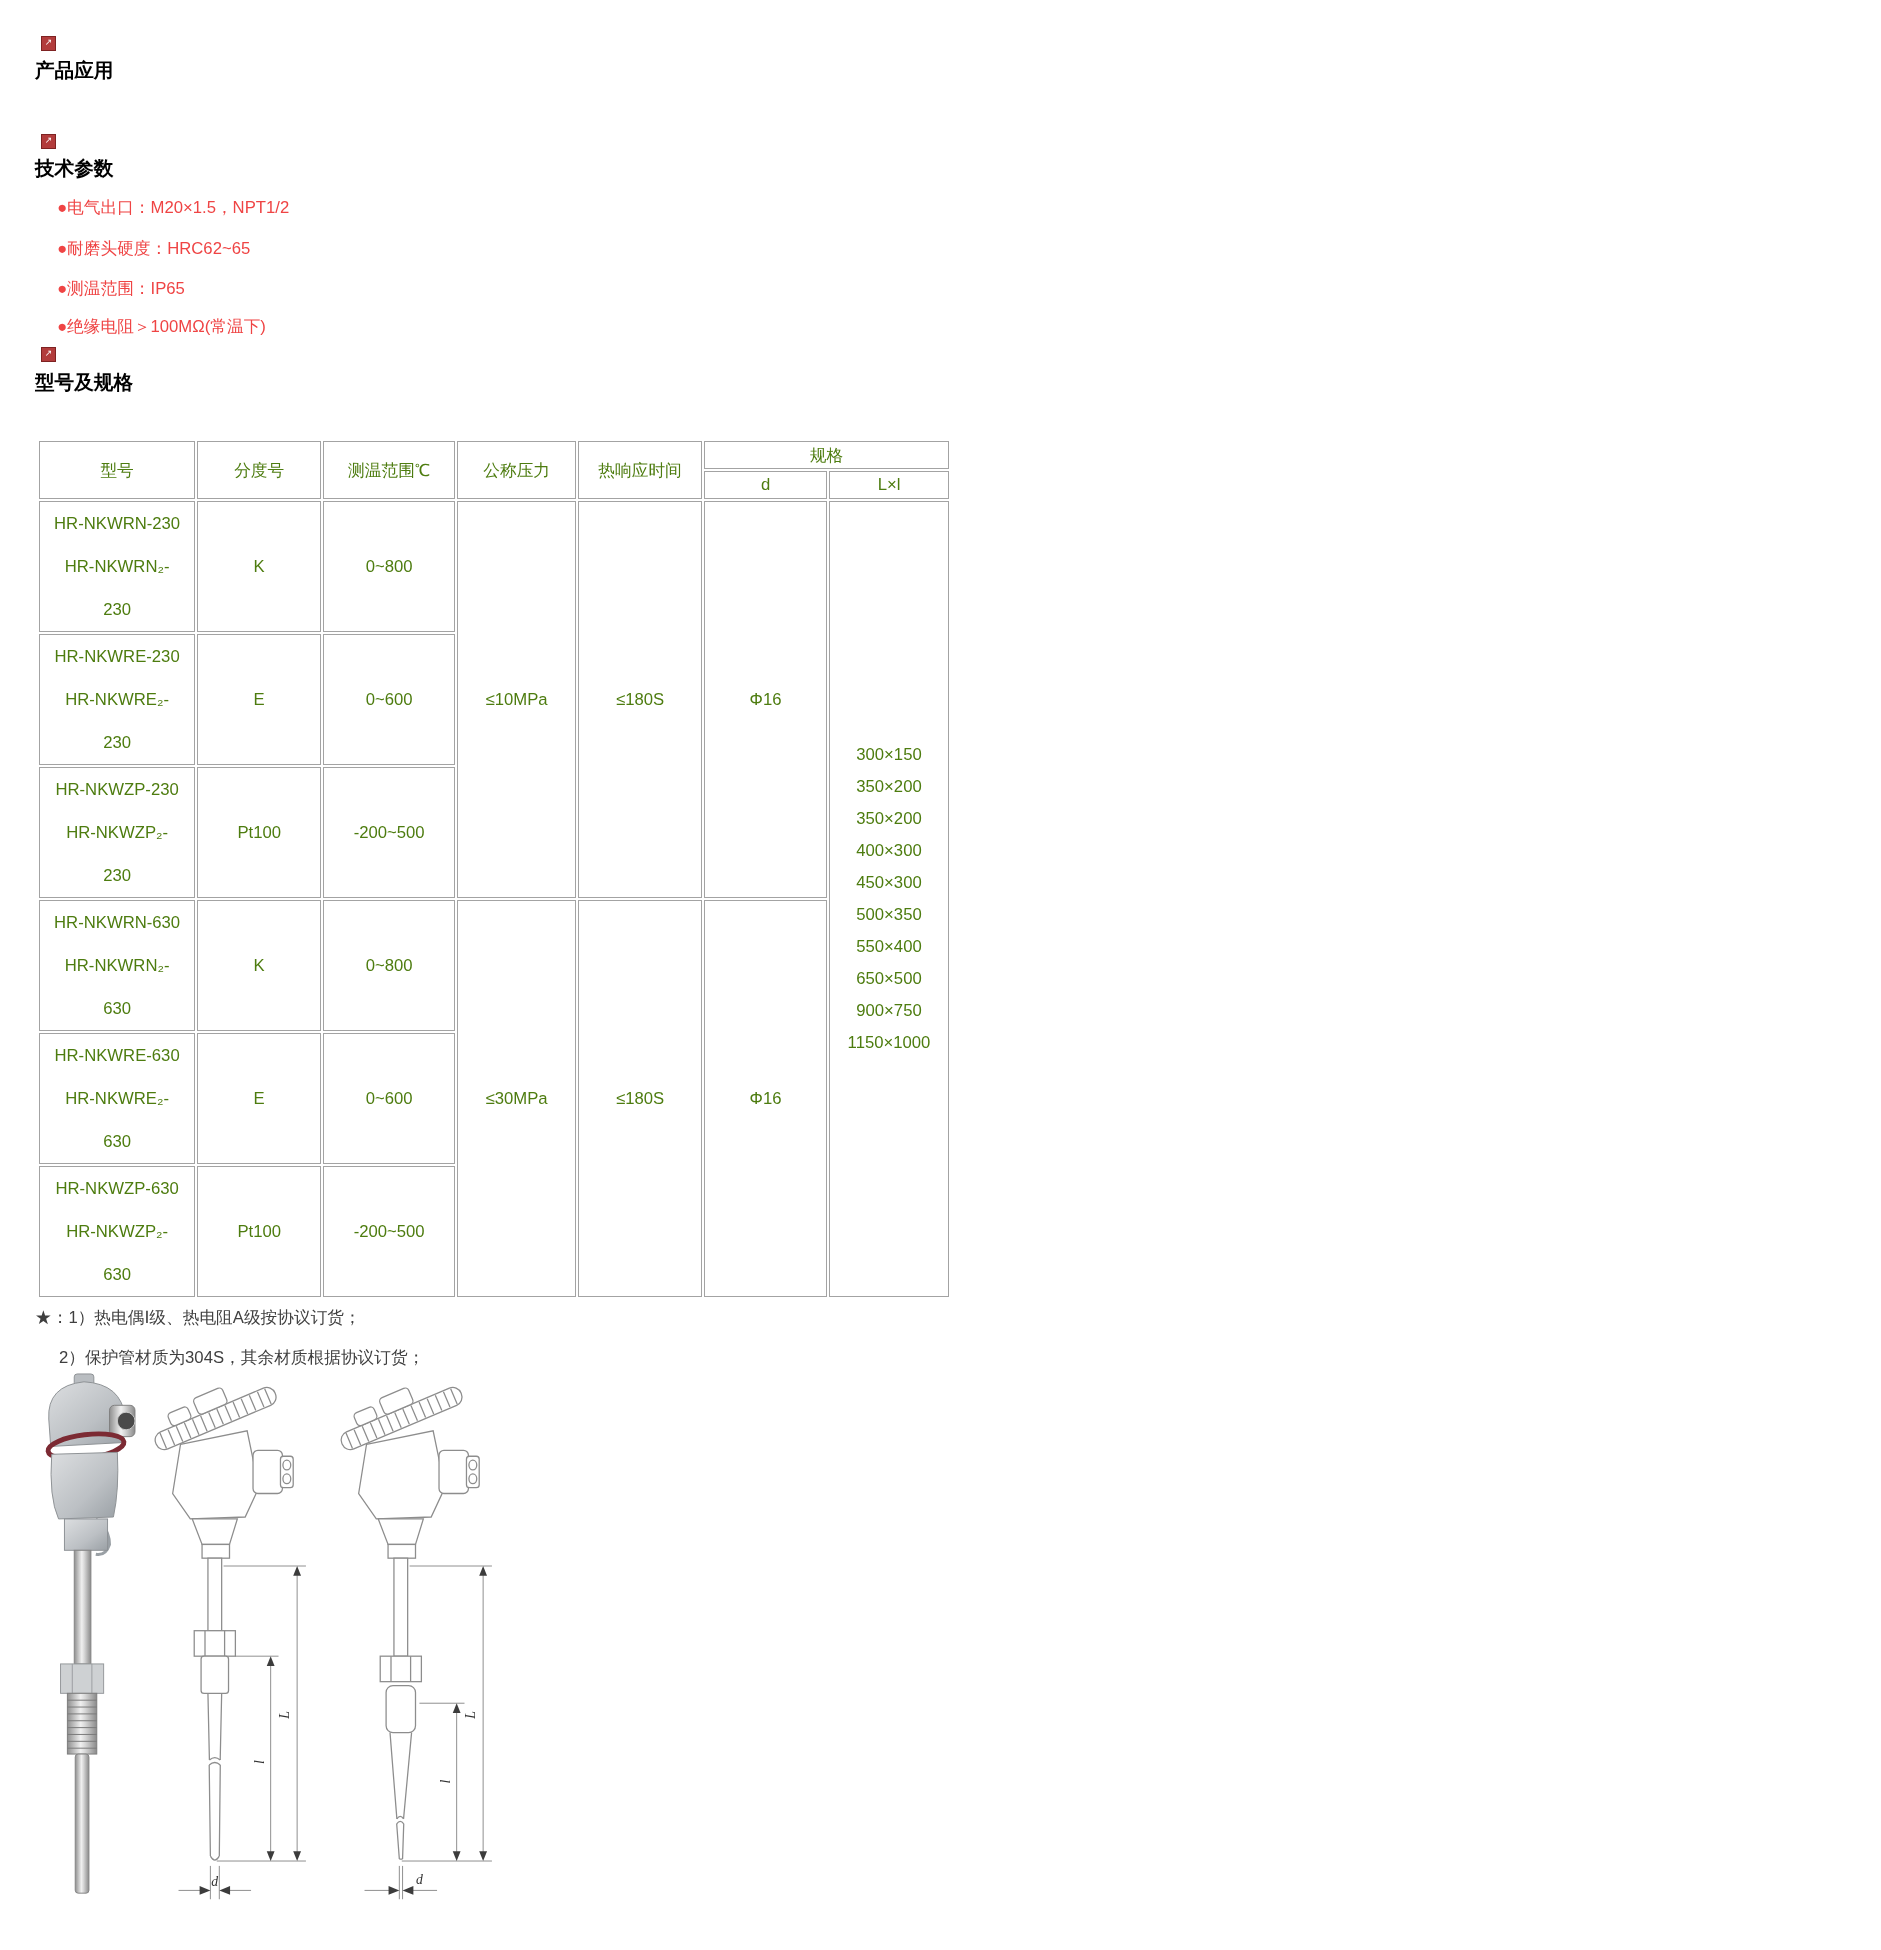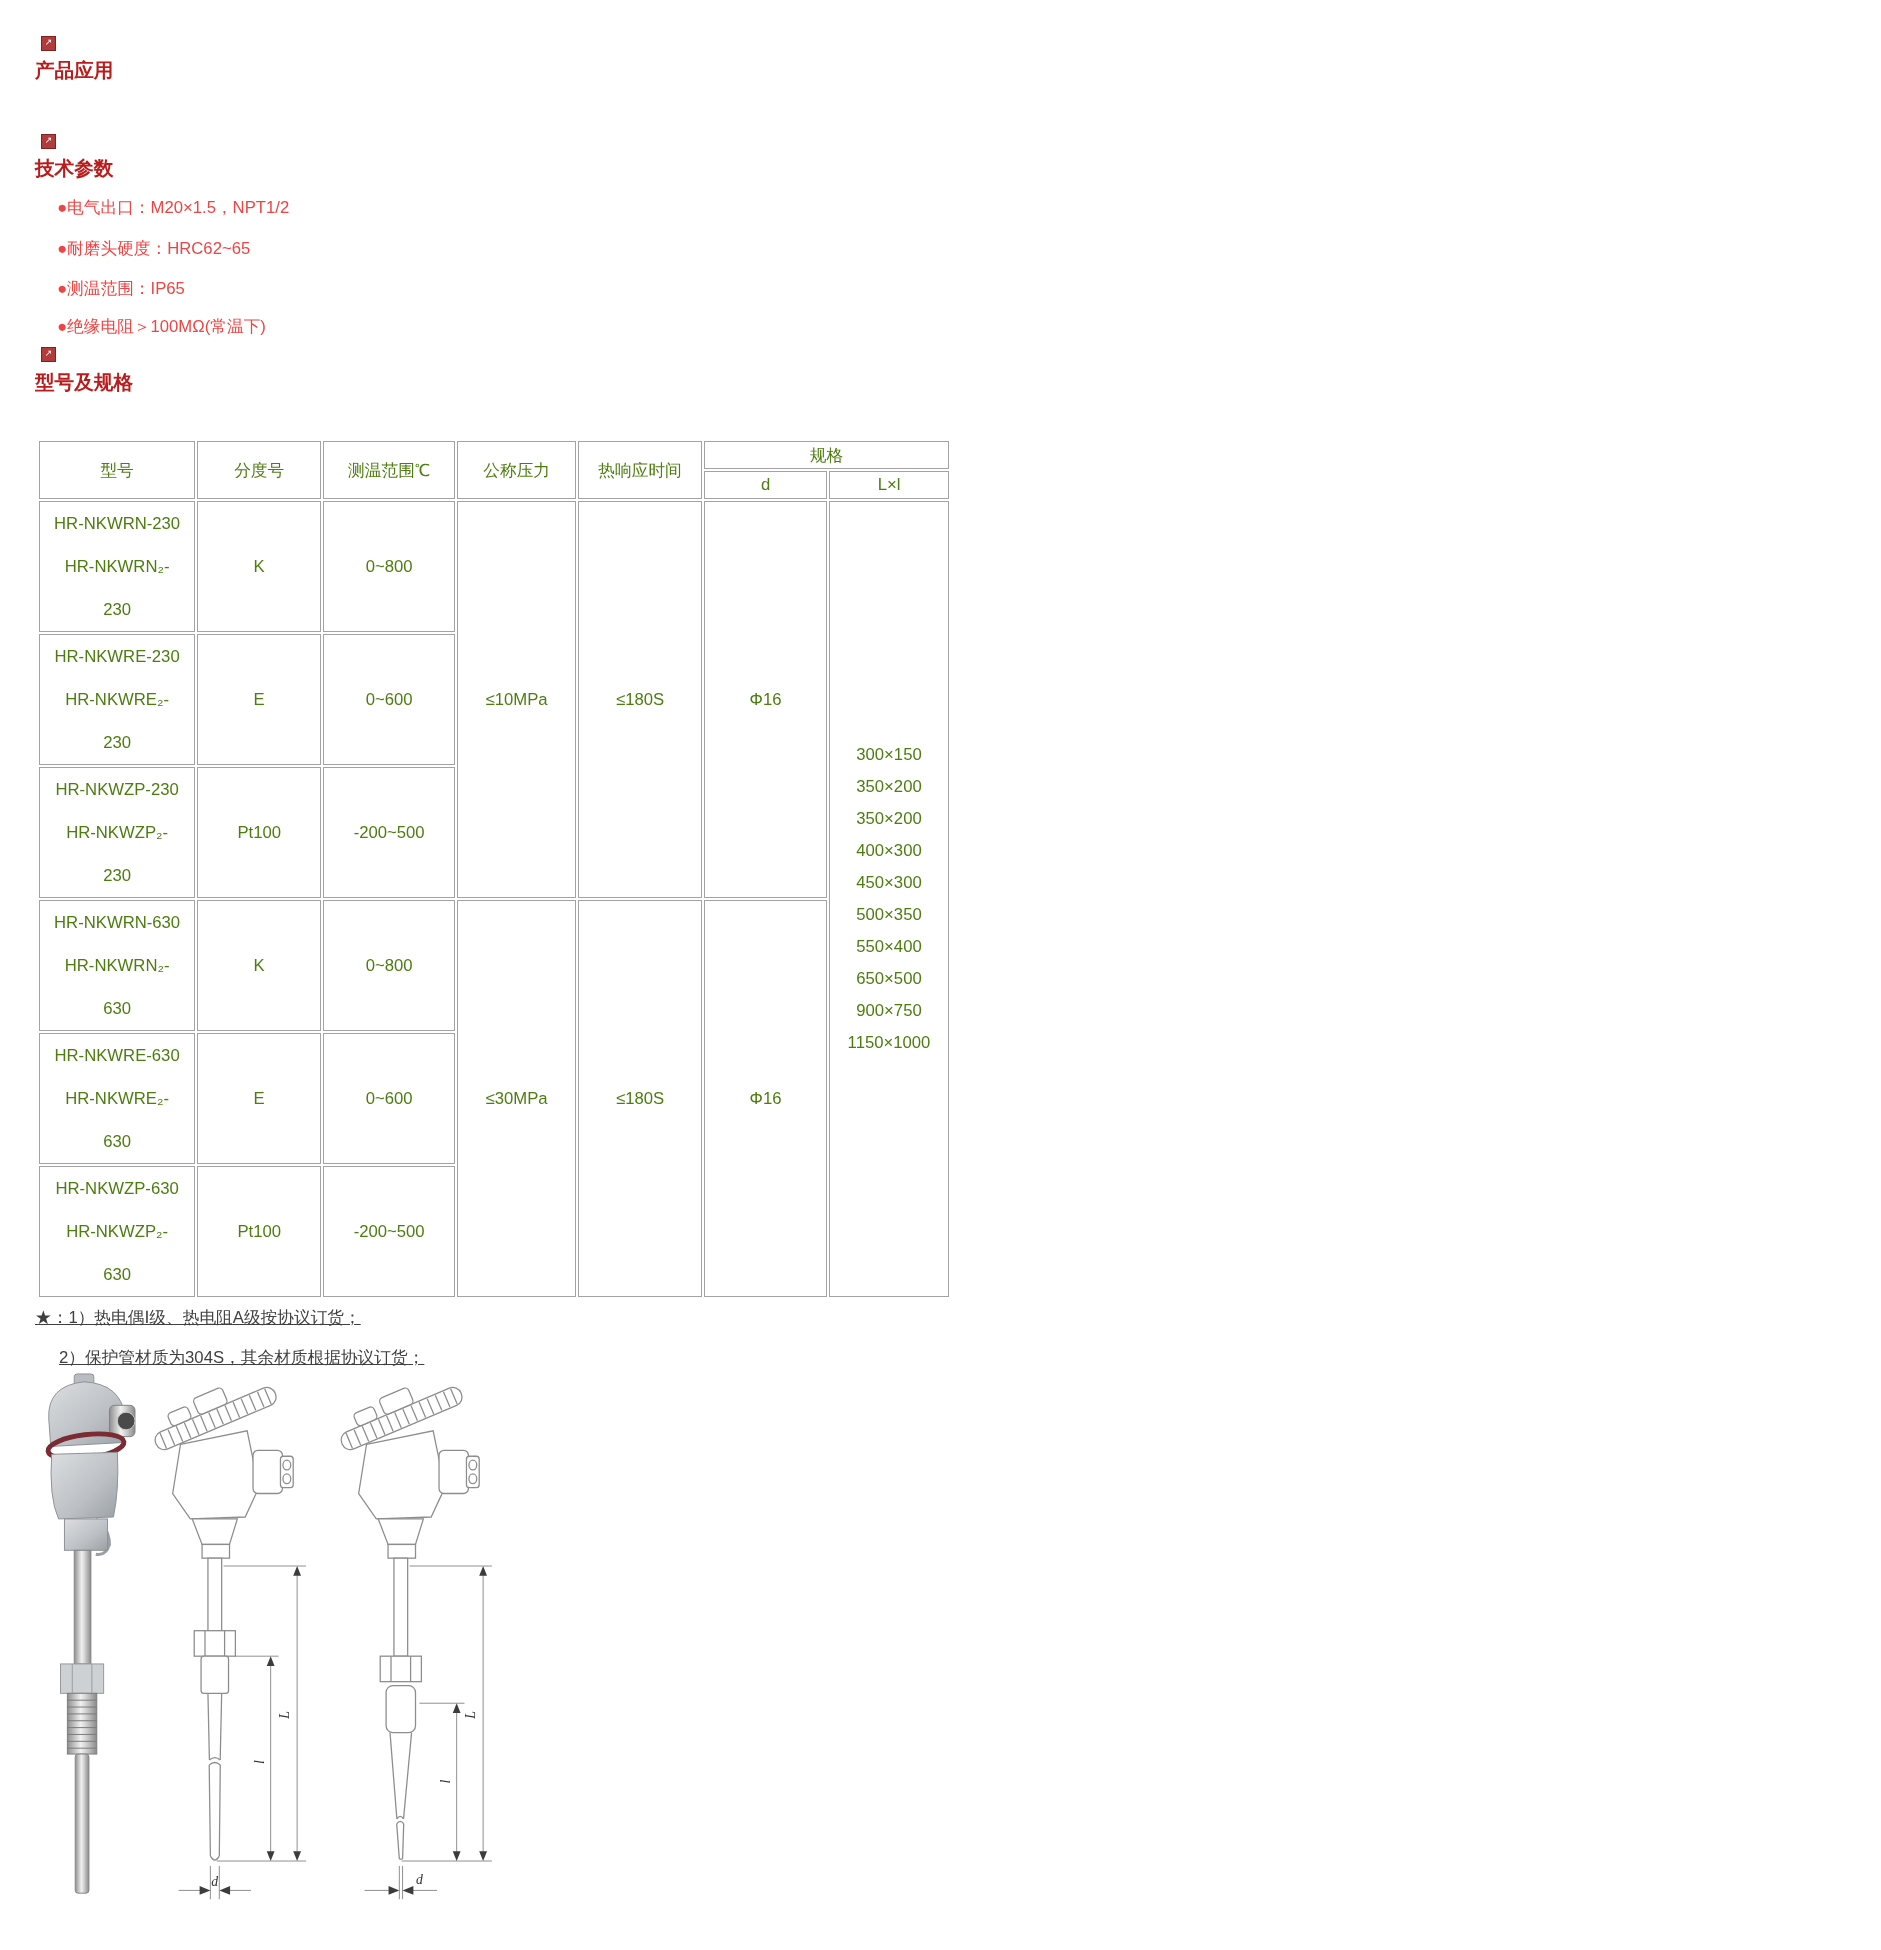--- a/index.html
+++ b/index.html
@@ -1,23 +1,23 @@
 <!DOCTYPE html>
 <html><head>
 <meta charset="utf-8">
 <style>
   html,body{margin:0;padding:0;background:#fff;}
   .page{position:relative;width:1882px;height:1950px;background:#ffffff;
         font-family:"Liberation Sans",sans-serif;color:#3b3b3b;overflow:hidden;}
   .marker{position:absolute;width:12.7px;height:12.7px;background:#b23c3c;border:1px solid #7e2222;
           color:#fff;font-size:8.8px;line-height:11.8px;text-align:center;}
-  .h-sec{position:absolute;font-size:19.6px;font-weight:bold;color:#b91c1c;white-space:nowrap;}
+  .h-sec{position:absolute;font-size:19.6px;font-weight:bold;color:#000000;white-space:nowrap;}
   .para{position:absolute;font-size:17.6px;color:#3f3f3f;white-space:nowrap;}
   .bullet{position:absolute;left:57px;font-size:16.7px;color:#ef4444;white-space:nowrap;}
-  .note{position:absolute;font-size:16.7px;color:#3f3f3f;white-space:nowrap;text-decoration:underline;}
+  .note{position:absolute;font-size:16.7px;color:#3f3f3f;white-space:nowrap;}
 
   table.spec{position:absolute;left:37px;top:439px;border-collapse:separate;border-spacing:2.9px;
              table-layout:fixed;width:914px;font-size:16.7px;color:#4d7c0f;}
   table.spec th,table.spec td{border:1px solid #a3a3a3;font-weight:normal;text-align:center;
              vertical-align:middle;padding:0;background:#fff;}
   table.spec thead tr{height:28px;}
   table.spec tbody tr{height:128px;}
   td.model{text-align:left;padding-left:2.9px;}
   .model-line{line-height:43px;white-space:nowrap;}
   .sizes-box div{line-height:32px;white-space:nowrap;}

